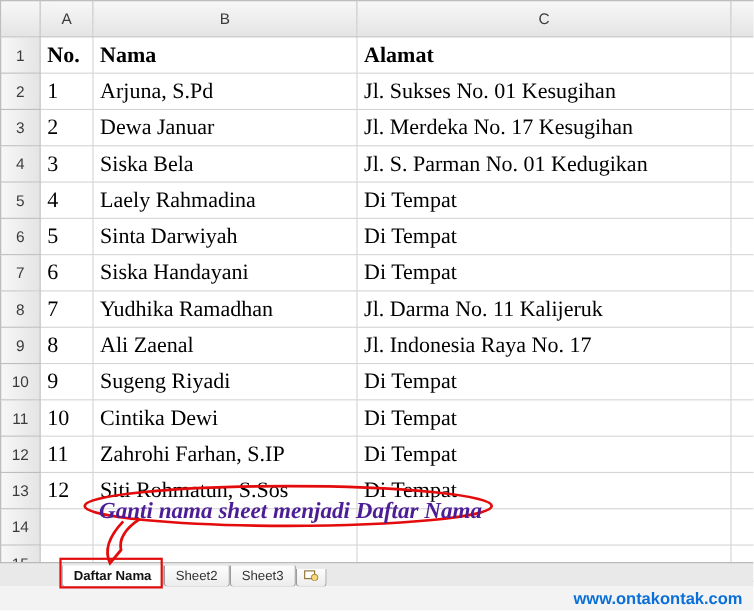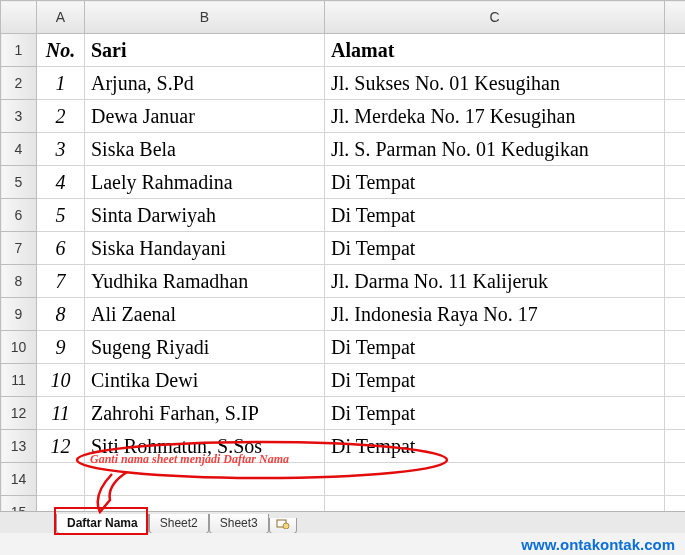--- a/index.html
+++ b/index.html
@@ -45,29 +45,29 @@
     font-size: 14px;
     color: #3b3b3b;
     border: 1px solid #bdbdbd !important;
   }
   col.rh { width: 36px; }
   col.cA { width: 48px; }
   col.cB { width: 240px; }
   col.cC { width: 340px; }
   col.cD { width: 30px; }
   .bold { font-weight: bold; }
-  .colA { text-align: center; padding-right: 8px; font-style: italic; }
+  .colA { text-align: left; padding-right: 8px; }
   .annot {
     position: absolute;
     left: 90px;
     top: 452px;
-    color: #ef4444;
+    color: #4c1d95;
     font-style: italic;
     font-weight: bold;
-    font-size: 12px;
+    font-size: 21px;
     font-family: "Times New Roman", serif;
     z-index: 5;
   }
   .callout {
     position: absolute;
     left: 52px;
     top: 440px;
     z-index: 4;
     pointer-events: none;
   }
@@ -149,21 +149,21 @@
       <tr>
     <th class="corner"></th>
     <th class="hcell">A</th>
     <th class="hcell">B</th>
     <th class="hcell">C</th>
     <th class="hcell"></th>
   </tr>
   <tr>
     <td class="rowhead">1</td>
     <td class="bold colA">No.</td>
-    <td class="bold">Sari</td>
+    <td class="bold">Nama</td>
     <td class="bold">Alamat</td>
     <td></td>
   </tr>
   <tr>
         <td class="rowhead">2</td>
         <td class="colA">1</td>
         <td>Arjuna, S.Pd</td>
         <td>Jl. Sukses No. 01 Kesugihan</td>
         <td></td>
       </tr>

